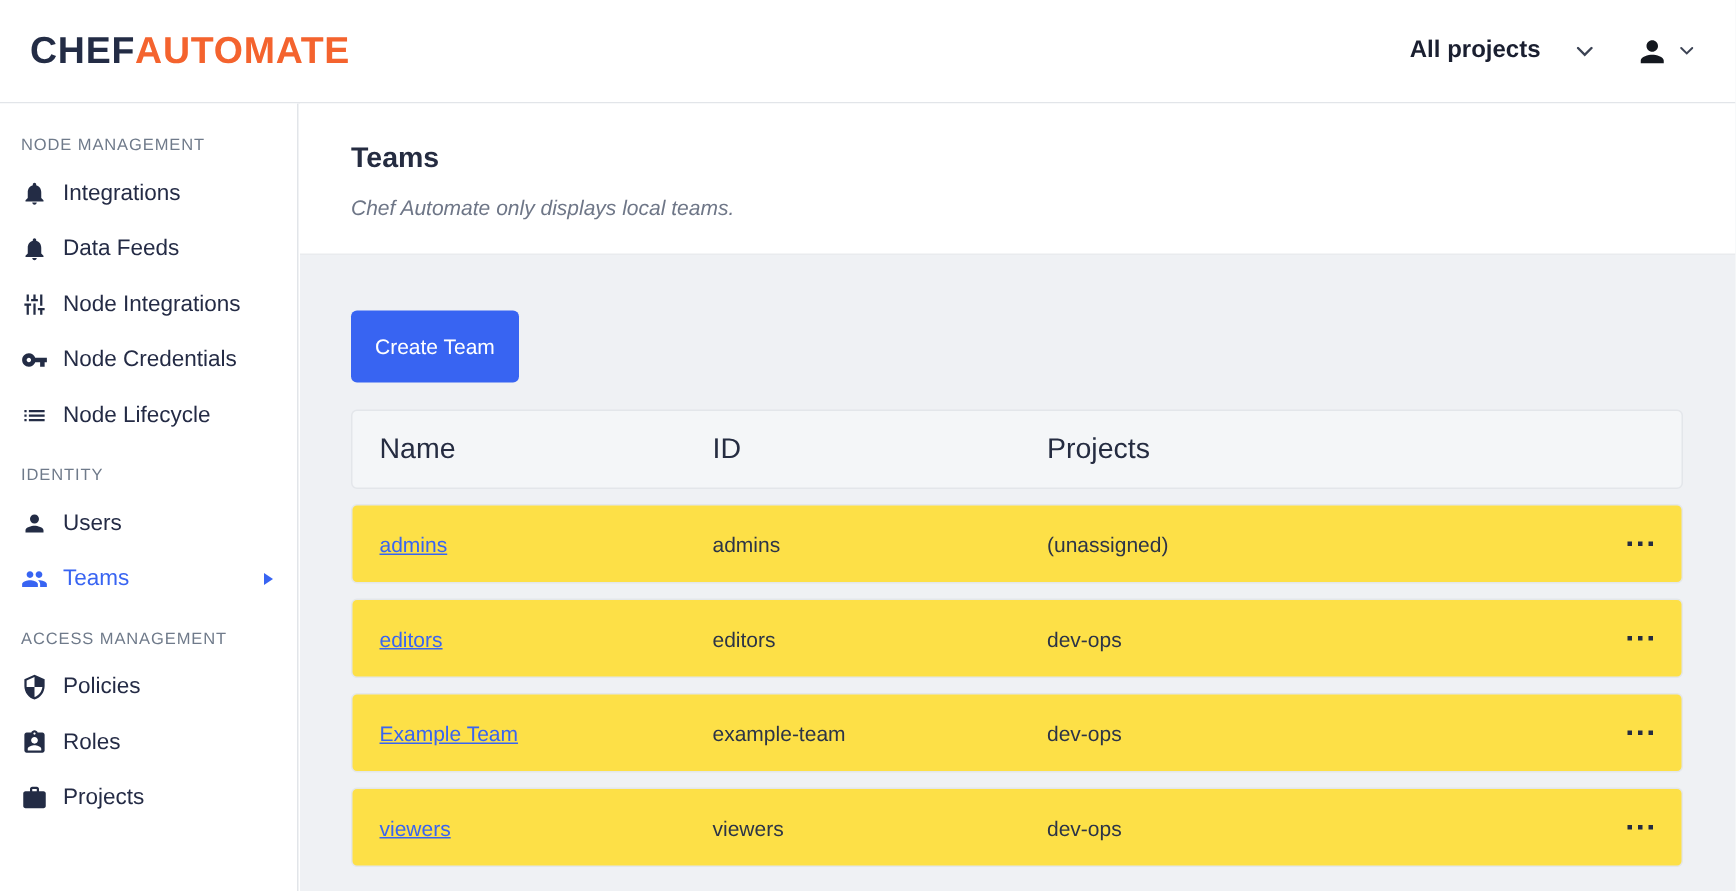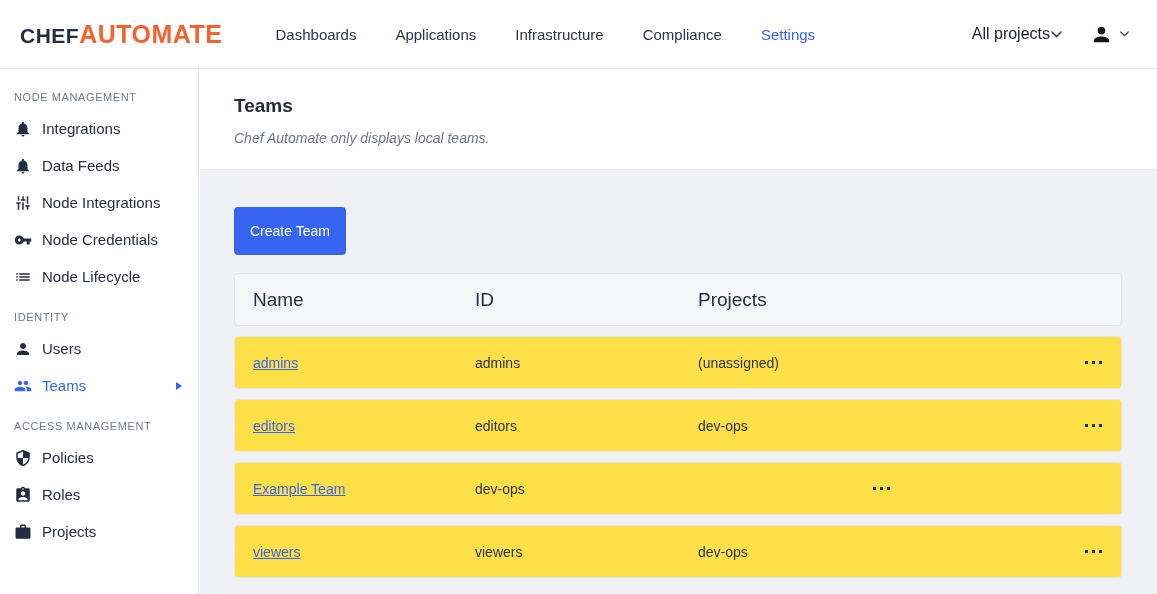--- a/index.html
+++ b/index.html
@@ -14,34 +14,34 @@
   
   .topbar {
     height: 69px;
     background: #ffffff;
     border-bottom: 1px solid #e2e5e9;
     display: flex;
     align-items: center;
     padding: 0 28px 0 20px;
   }
   .logo { display: flex; align-items: baseline; cursor: pointer; letter-spacing: 0.5px; }
-  .logo-chef { font-weight: 800; font-size: 21px; color: #232c45; }
+  .logo-chef { font-weight: 800; font-size: 25px; color: #232c45; }
   .logo-automate { font-weight: 600; font-size: 25px; color: #f4632e; }
   .main-nav { display: flex; margin-left: 53px; gap: 39px; }
   .nav-item {
     font-size: 15px;
     color: #2a3152;
     cursor: pointer;
     line-height: 69px;
   }
   .nav-item.active { color: #3864f2; }
   .topbar-right { margin-left: auto; display: flex; align-items: center; gap: 28px; }
   .projects-dropdown {
-    display: flex; align-items: center; gap: 1px;
-    font-size: 16px; font-weight: 400; color: #1a1f30; cursor: pointer;
+    display: flex; align-items: center; gap: 24px;
+    font-size: 16px; font-weight: 700; color: #1a1f30; cursor: pointer;
   }
   .user-menu { display: flex; align-items: center; gap: 7px; cursor: pointer; color: #14181f; }
   .chev { color: #3c4354; display: inline-flex; }
 
   
   .sidebar {
     position: absolute;
     top: 69px; left: 0; bottom: 0;
     width: 199px;
     background: #ffffff;
@@ -137,27 +137,20 @@
   .dots-btn i { width: 3px; height: 3px; background: #252c41; display: block; }
 </style>
 </head>
 <body>
 
 <header class="topbar">
   <div class="logo">
     <span class="logo-chef">CHEF</span>
       <span class="logo-automate">AUTOMATE</span>
   </div>
-  <nav class="main-nav" id="main-nav">
-      <a class="nav-item">Dashboards</a>
-      <a class="nav-item">Applications</a>
-      <a class="nav-item">Infrastructure</a>
-      <a class="nav-item">Compliance</a>
-      <a class="nav-item active">Settings</a>
-    </nav>
   <div class="topbar-right">
     <div class="projects-dropdown">
       <span>All projects</span>
       <span class="chev">
         <svg width="11" height="7" viewBox="0 0 11 7">
             <path d="M1 1l4.5 4.5L10 1" stroke="currentColor" stroke-width="1.6" fill="none" stroke-linecap="round"></path>
           </svg>
       </span>
     </div>
     <div class="user-menu">
@@ -300,20 +293,21 @@
             <span>editors</span>
             <span>dev-ops</span>
             <button class="dots-btn">
               <i></i>
               <i></i>
               <i></i>
             </button>
           </div>
           <div class="t-row">
             <span><a class="team-link">Example Team</a></span>
+            <span>example-team</span>
             <span>dev-ops</span>
             <button class="dots-btn">
               <i></i>
               <i></i>
               <i></i>
             </button>
           </div>
           <div class="t-row">
             <span><a class="team-link">viewers</a></span>
             <span>viewers</span>

